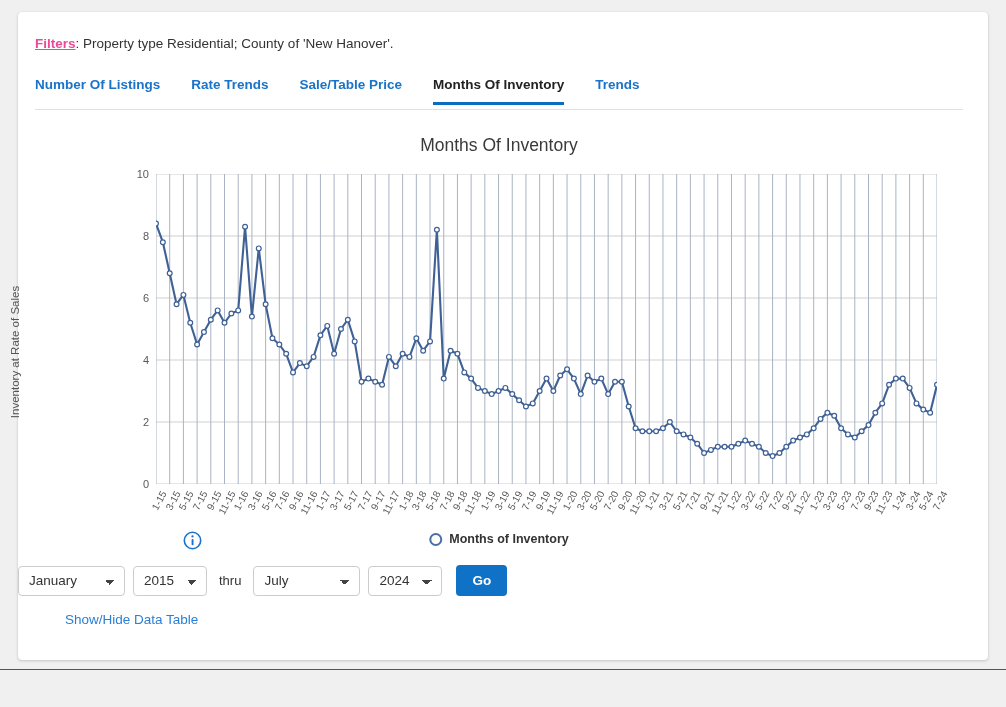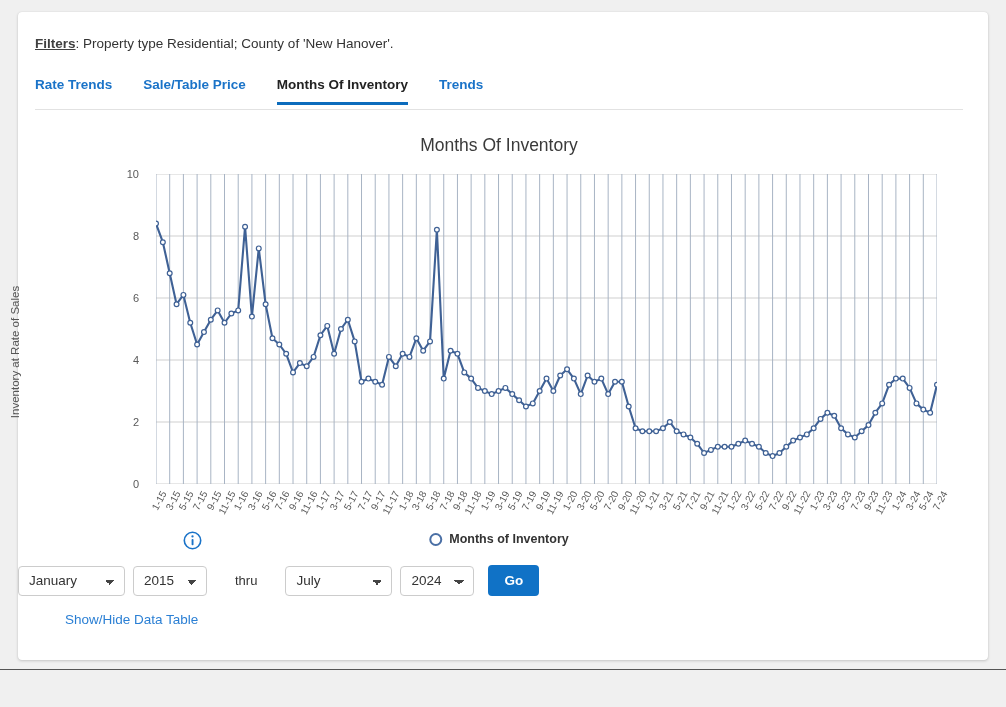--- a/index.html
+++ b/index.html
@@ -21,21 +21,21 @@
     border-radius: 4px;
     box-shadow: 0 1px 3px rgba(0,0,0,0.18), 0 0 1px rgba(0,0,0,0.12);
   }
 
   
   .filters-line {
     position: absolute; left: 17px; top: 24px;
     font-size: 13.5px; color: #333; white-space: nowrap;
   }
   .filters-link {
-    color: #404040; font-weight: bold; text-decoration: underline;
+    color: #ec4899; font-weight: bold; text-decoration: underline;
     cursor: pointer;
   }
   .filters-text { color: #333; }
 
   
   .tabs {
     position: absolute; left: 17px; top: 60px;
     width: 928px; height: 38px;
     border-bottom: 1px solid #e2e2e2;
     display: flex; align-items: flex-start;
@@ -77,21 +77,21 @@
   }
   .plot {
     position: absolute;
     left: 121px; top: 52px;
     width: 781px; height: 310px;
   }
   .plot svg { display: block; }
 
   .ytick {
     position: absolute;
-    right: 100%; margin-right: 17px;
+    right: 100%; margin-right: 7px;
     font-size: 11px; color: #595959;
     transform: translateY(-50%);
     white-space: nowrap;
   }
   .xtick {
     position: absolute;
     top: 100%; margin-top: 5px;
     font-size: 10px; color: #595959;
     transform-origin: left top;
     transform: rotate(-62deg) translate(-100%, 0);
@@ -139,21 +139,21 @@
       linear-gradient(45deg, transparent 50%, #444 50%),
       linear-gradient(135deg, #444 50%, transparent 50%);
     background-position:
       calc(100% - 14px) 13px,
       calc(100% - 9px) 13px;
     background-size: 5px 5px, 5px 5px;
     background-repeat: no-repeat;
   }
   select.month { width: 107px; }
   select.year  { width: 74px; }
-  .thru { font-size: 13px; color: #333; margin: 0 20px; }
+  .thru { font-size: 13px; color: #333; margin: 0 4px; }
   .go-btn {
     background: #1072c6; color: #fff;
     border: none; border-radius: 4px;
     font-family: "Liberation Sans", sans-serif;
     font-size: 13.5px; font-weight: bold;
     height: 31px; padding: 0 16px;
     cursor: pointer; margin-left: 6px;
   }
 
   
@@ -181,20 +181,21 @@
 
 <div class="page">
 
   <div class="card">
 
     <div class="filters-line">
       <span class="filters-link">Filters</span><span class="filters-text">: Property type Residential; County of 'New Hanover'.</span>
     </div>
 
     <div class="tabs" id="tabs">
+        <div class="tab">Number Of Listings</div>
         <div class="tab">Rate Trends</div>
         <div class="tab">Sale/Table Price</div>
         <div class="tab active">Months Of Inventory</div>
         <div class="tab">Trends</div>
       </div>
 
     <div class="chart-area">
       <div class="chart-title">Months Of Inventory</div>
       <div class="ylabel">Inventory at Rate of Sales</div>
       <div class="plot" id="plot">

